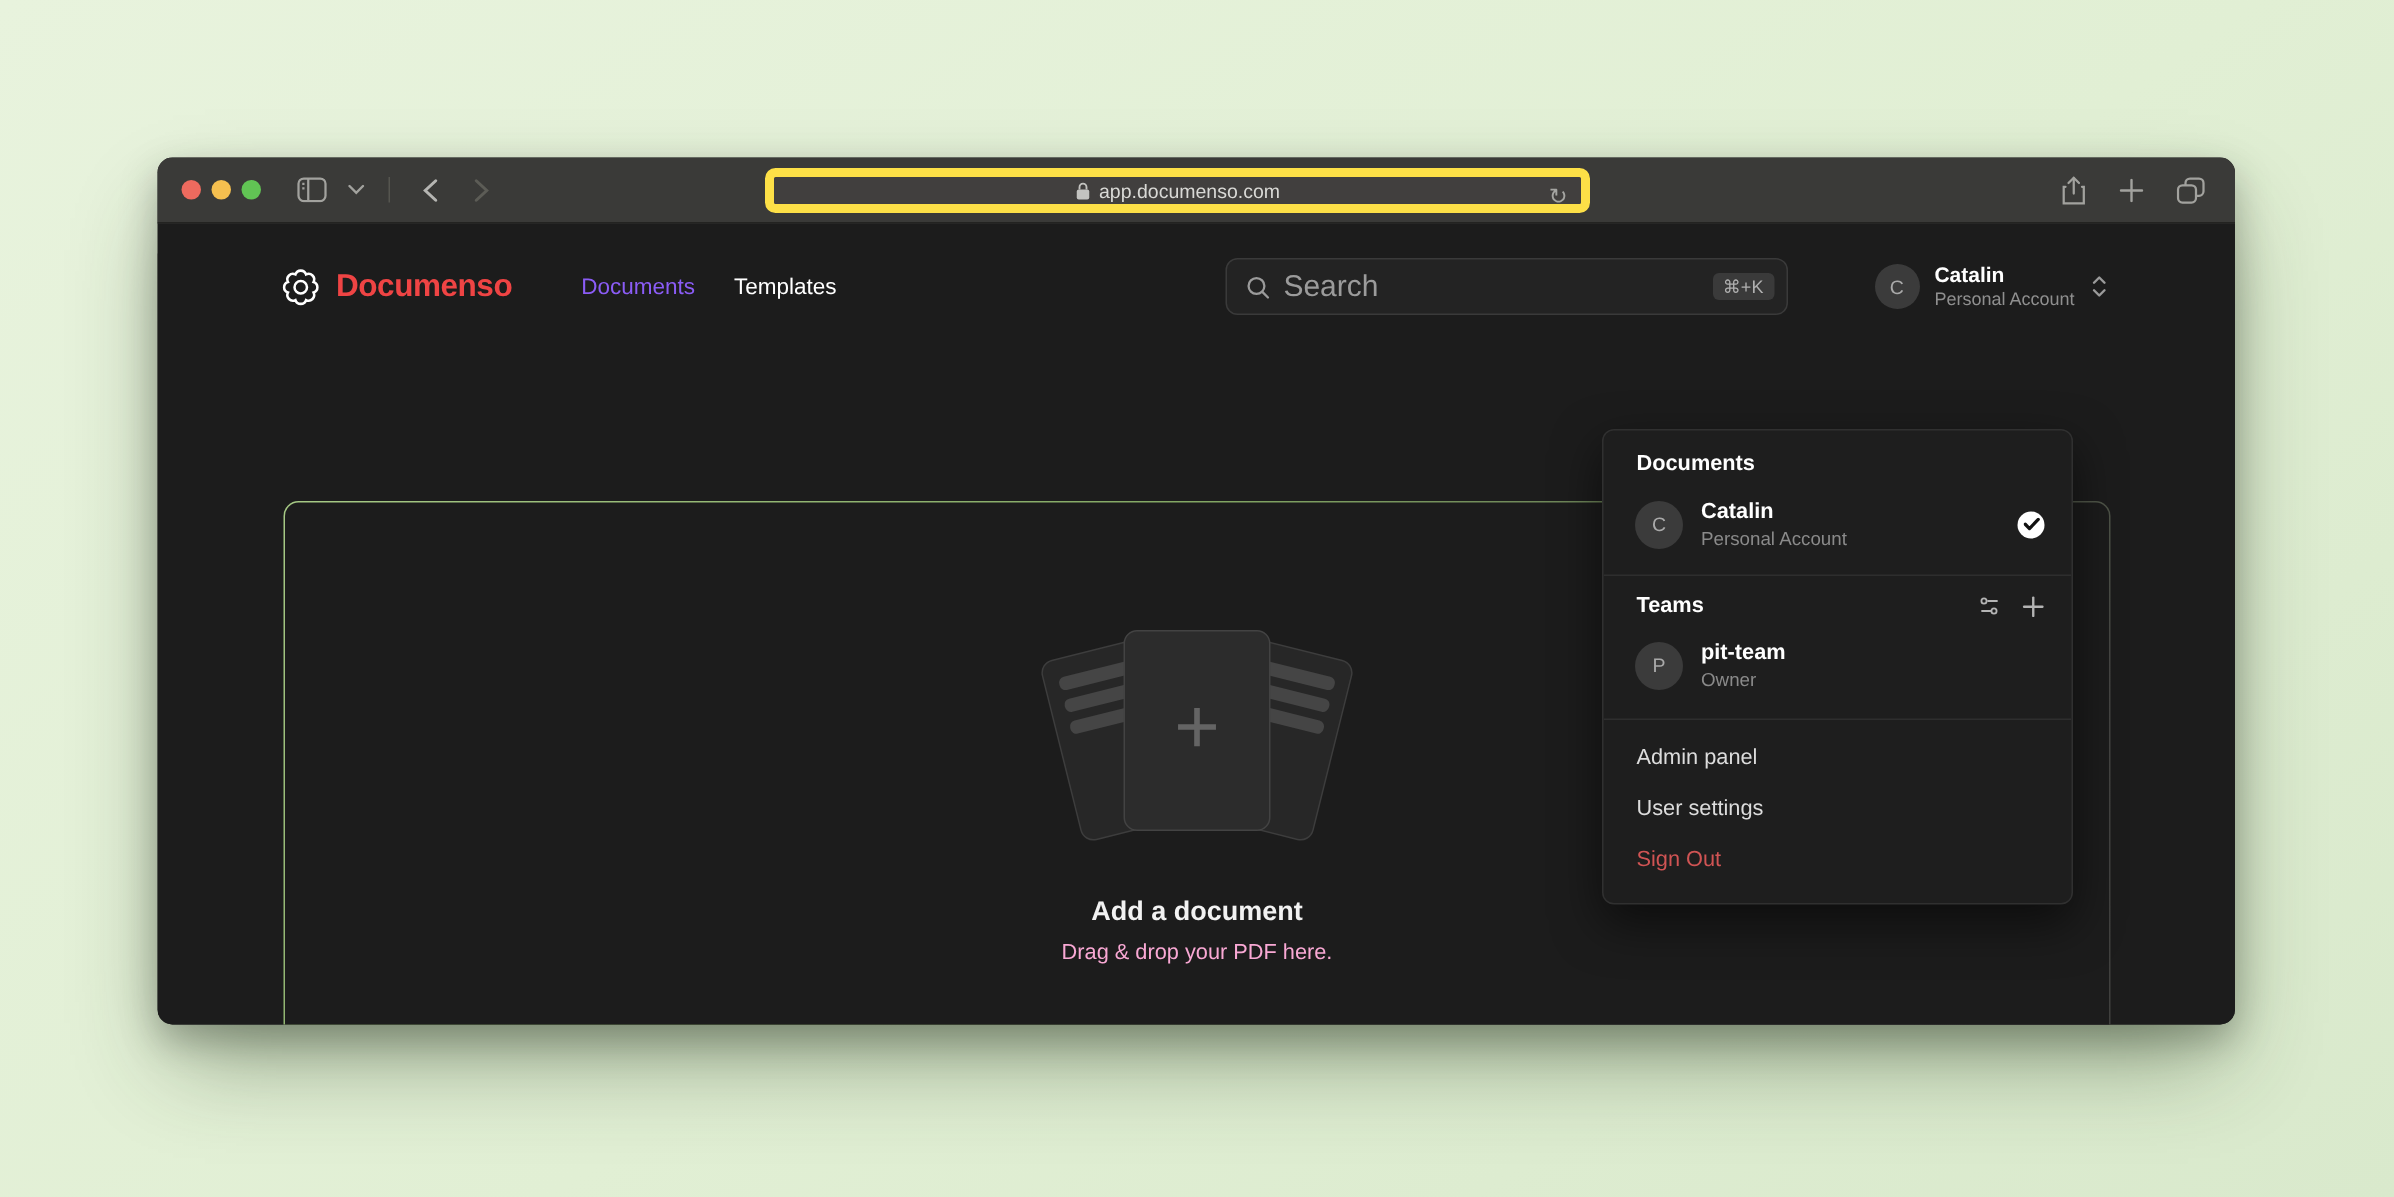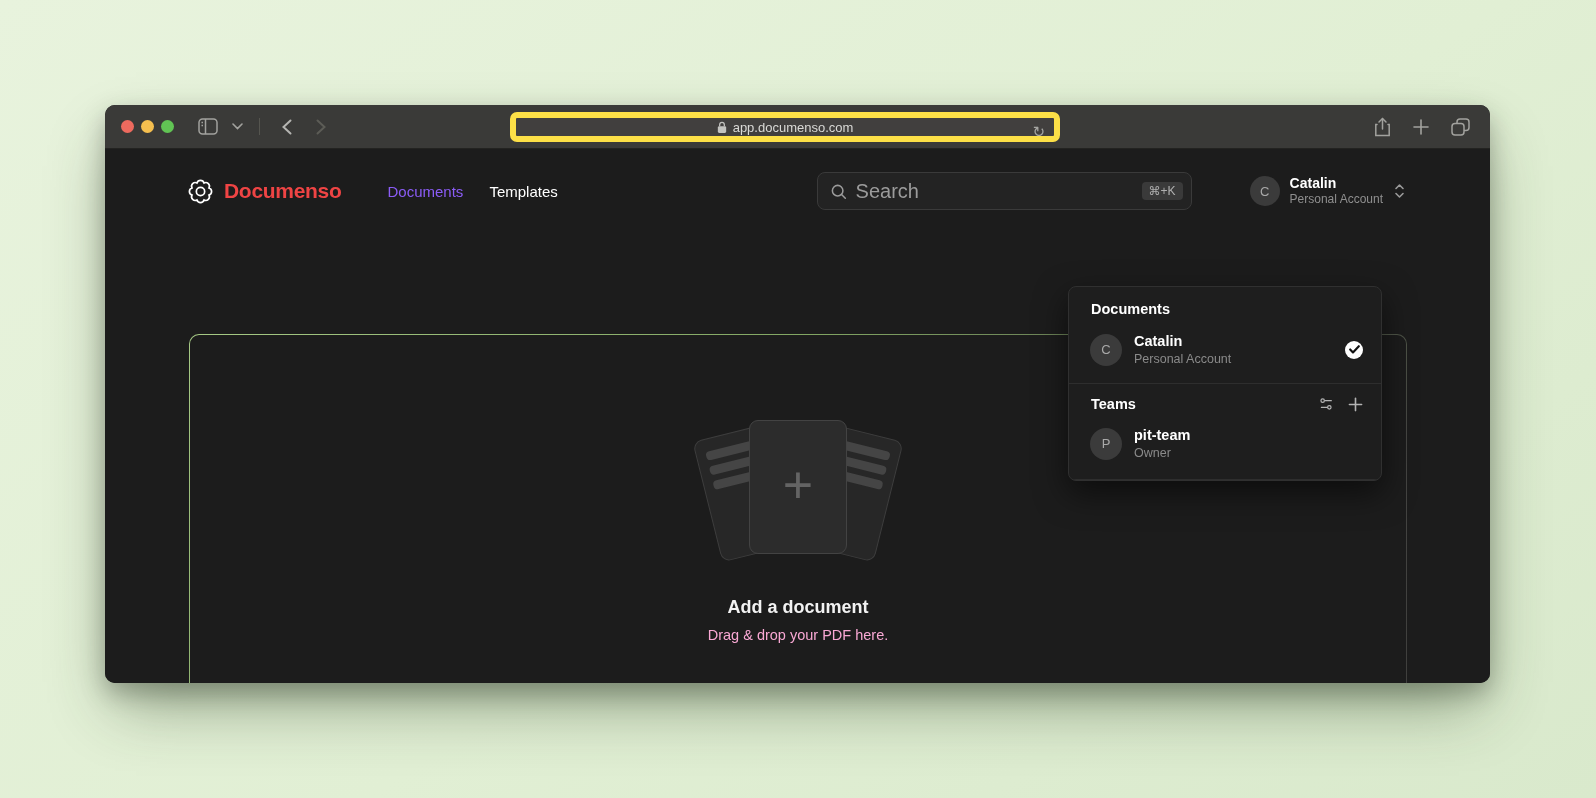--- a/index.html
+++ b/index.html
@@ -308,16 +308,21 @@
         </div>
         <div class="m-row">
           <span class="avatar m-avatar">P</span>
           <span class="m-meta">
             <span class="m-name">pit-team</span>
             <span class="m-sub">Owner</span>
           </span>
         </div>
       </div>
       <div class="m-divider"></div>
+      <div class="m-list">
+        <div class="m-item">Admin panel</div>
+        <div class="m-item">User settings</div>
+        <div class="m-item m-item-danger">Sign Out</div>
+      </div>
     </div>
 
   </div>
 </div>
 
 </body></html>

